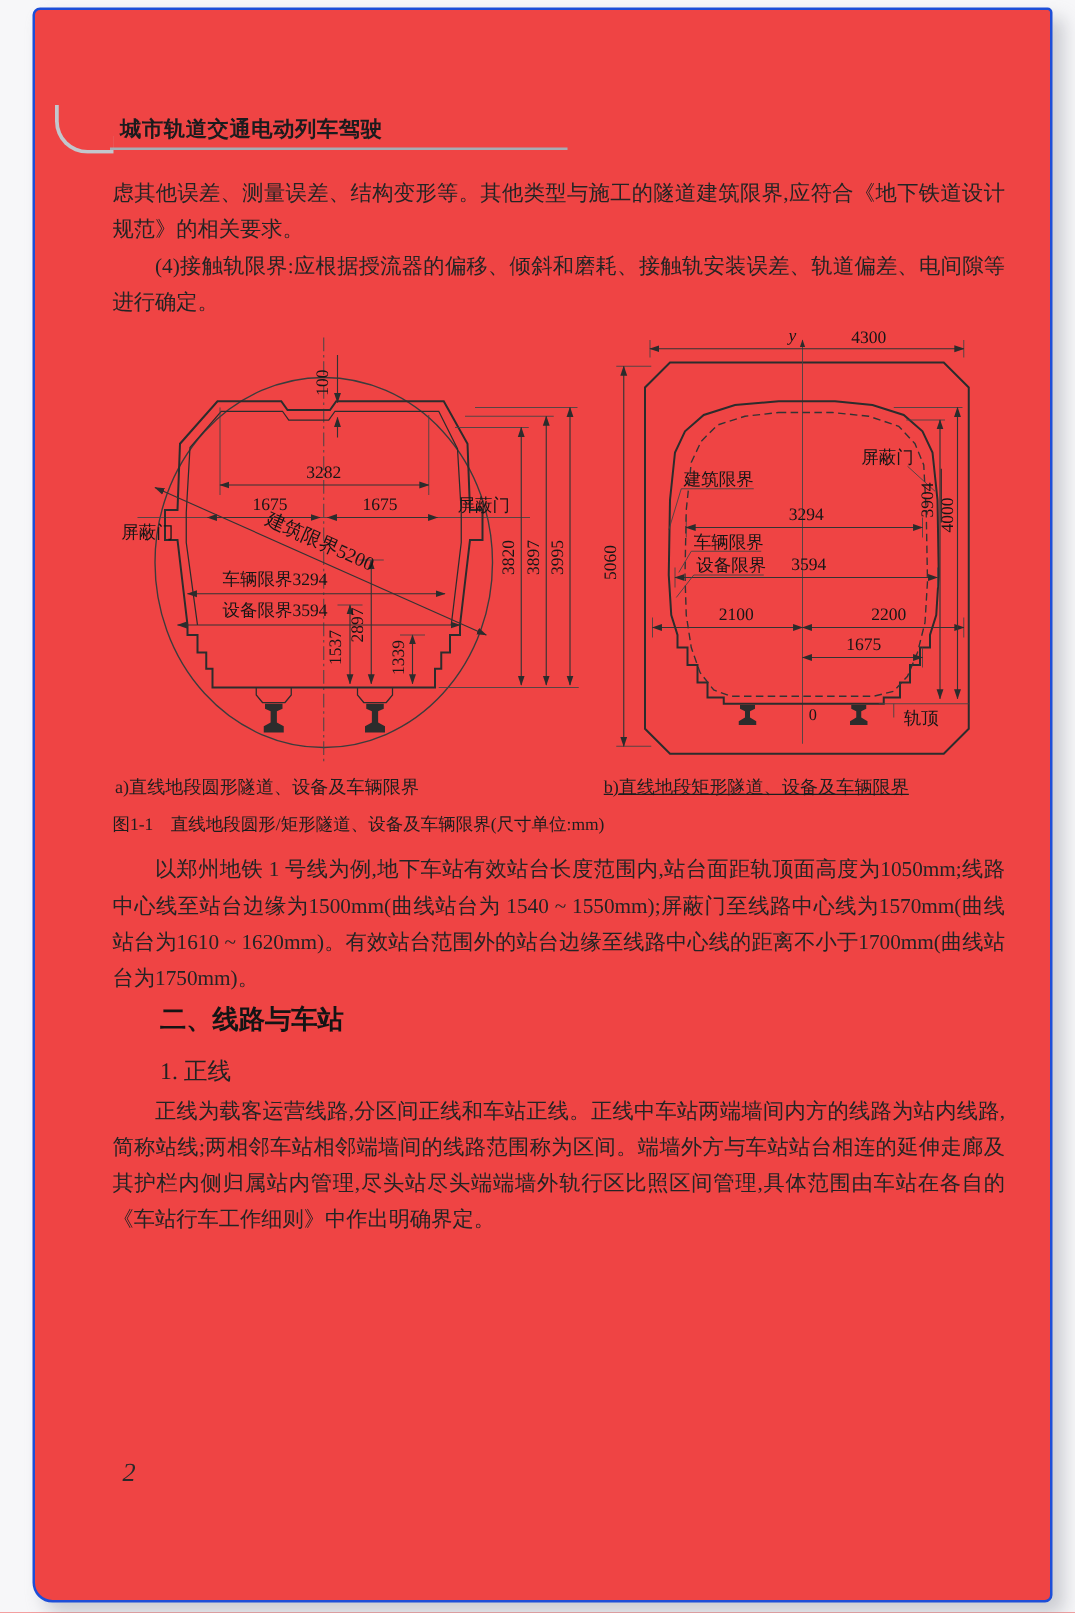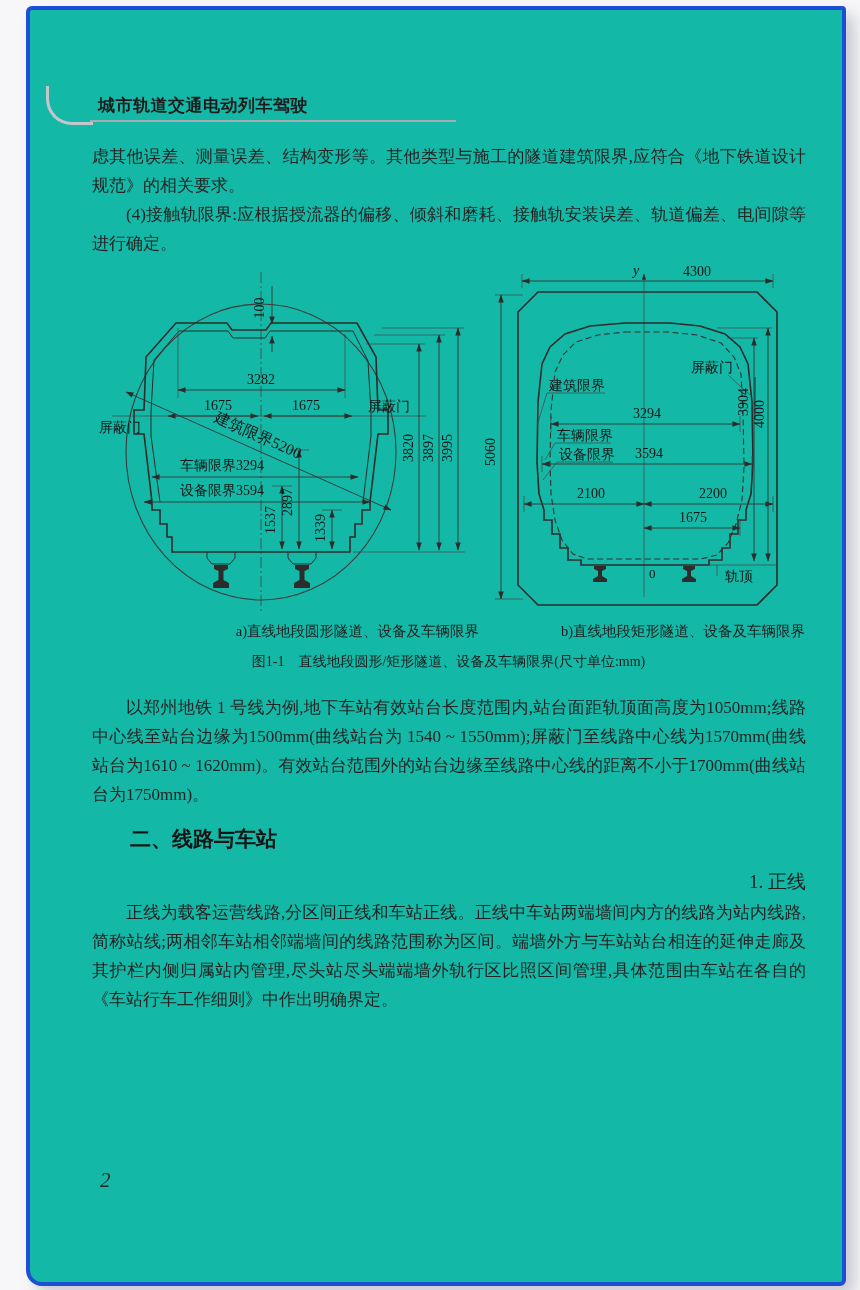--- a/index.html
+++ b/index.html
@@ -2,21 +2,21 @@
 <html><head>
 <meta charset="utf-8">
 <style>
   html,body { margin:0; padding:0; }
   body {
     width:860px; height:1290px; background:#f7f7f9; overflow:hidden;
     font-family:"Liberation Serif", serif; color:#222;
   }
   .page {
     position:absolute; left:26px; top:6px; width:812px; height:1272px;
-    background:#14b8a6; border:4px solid #1d4ed8;
+    background:#ef4444; border:2px solid #1d4ed8;
     border-radius:6px 4px 6px 16px;
     box-shadow:9px 9px 14px rgba(150,152,162,.45);
   }
   
   .hdr-corner {
     position:absolute; left:16px; top:76px; width:44px; height:36px;
     border-left:3px solid #c3c7cd; border-bottom:3px solid #c3c7cd;
     border-bottom-left-radius:26px;
   }
   .hdr-title {
@@ -25,35 +25,35 @@
     font-size:17px; color:#1b1b1d; letter-spacing:.5px;
   }
   .hdr-rule { position:absolute; left:60px; top:110px; width:366px; height:2px; background:#a7acb4; }
   
   .content { position:absolute; left:62px; top:132px; width:714px; }
   p.bodytext {
     margin:0; font-size:17px; line-height:29px; text-align:justify; color:#242424;
   }
   .indent { text-indent:2em; }
   h2.sec {
-    margin:16px 0 14px 0; padding-left:38px;
+    margin:4px 0 14px 0; padding-left:38px;
     font-family:"Liberation Sans", sans-serif; font-size:21px; color:#141414;
   }
   h3.subsec {
     margin:14px 0 10px 0; padding-left:38px;
     font-family:"Liberation Sans", sans-serif; font-size:19px; color:#141414;
   }
-  .numhead { margin:2px 0; font-size:19px; line-height:29px; text-indent:2em;text-align:right; }
+  .numhead { margin:2px 0; font-size:19px; line-height:29px; text-indent:2em; }
   
   .figrow { display:flex; gap:6px; margin:4px 0 0 2px; }
   .figcaps { display:flex; gap:6px; margin-left:2px; }
-  .figcaps div { text-align:right; font-size:14.5px; color:#1e1e1e; }
+  .figcaps div { text-align:left; font-size:14.5px; color:#1e1e1e; }
   .cap-a { width:385px; }
-  .cap-b { width:320px; }
-  .figmain { width:713px; text-align:center; font-size:14px; color:#1d1d1d; margin-top:12px; }
+  .cap-b { width:320px;text-decoration:underline; }
+  .figmain { width:713px; text-align:left; font-size:14px; color:#1d1d1d; margin-top:12px; }
   .pageno { position:absolute; left:70px; top:1158px; font-style:italic; font-size:21px; color:#2a2a2a; }
   
   svg { display:block; }
   .prof   { fill:none; stroke:#2c2c2c; stroke-width:1.6; stroke-linejoin:miter; }
   .prof2  { fill:none; stroke:#2c2c2c; stroke-width:1; }
   .circ   { fill:none; stroke:#3c3c3c; stroke-width:1.1; }
   .dim    { fill:none; stroke:#333; stroke-width:0.9; }
   .thin   { fill:none; stroke:#444; stroke-width:0.7; }
   .dashdot{ fill:none; stroke:#444; stroke-width:0.8; stroke-dasharray:11 3 2 3; }
   .dashed { fill:none; stroke:#333; stroke-width:1.1; stroke-dasharray:6 3.5; }
@@ -217,21 +217,21 @@
         </g>
       </svg>
     </div>
 
     <div class="figcaps">
       <div class="cap-a">a)直线地段圆形隧道、设备及车辆限界</div>
       <div class="cap-b">b)直线地段矩形隧道、设备及车辆限界</div>
     </div>
     <div class="figmain">图1-1　直线地段圆形/矩形隧道、设备及车辆限界(尺寸单位:mm)</div>
 
-    <p class="bodytext indent" style="margin-top:22px">以郑州地铁 1 号线为例,地下车站有效站台长度范围内,站台面距轨顶面高度为1050mm;线路中心线至站台边缘为1500mm(曲线站台为 1540 ~ 1550mm);屏蔽门至线路中心线为1570mm(曲线站台为1610 ~ 1620mm)。有效站台范围外的站台边缘至线路中心线的距离不小于1700mm(曲线站台为1750mm)。</p>
+    <p class="bodytext indent" style="margin-top:12px">以郑州地铁 1 号线为例,地下车站有效站台长度范围内,站台面距轨顶面高度为1050mm;线路中心线至站台边缘为1500mm(曲线站台为 1540 ~ 1550mm);屏蔽门至线路中心线为1570mm(曲线站台为1610 ~ 1620mm)。有效站台范围外的站台边缘至线路中心线的距离不小于1700mm(曲线站台为1750mm)。</p>
 
     <h2 class="sec">二、线路与车站</h2>
 
     <p class="numhead">1. 正线</p>
     <p class="bodytext indent">正线为载客运营线路,分区间正线和车站正线。正线中车站两端墙间内方的线路为站内线路,简称站线;两相邻车站相邻端墙间的线路范围称为区间。端墙外方与车站站台相连的延伸走廊及其护栏内侧归属站内管理,尽头站尽头端端墙外轨行区比照区间管理,具体范围由车站在各自的《车站行车工作细则》中作出明确界定。</p>
   </div>
 
   <div class="pageno">2</div>
 </div>
 

